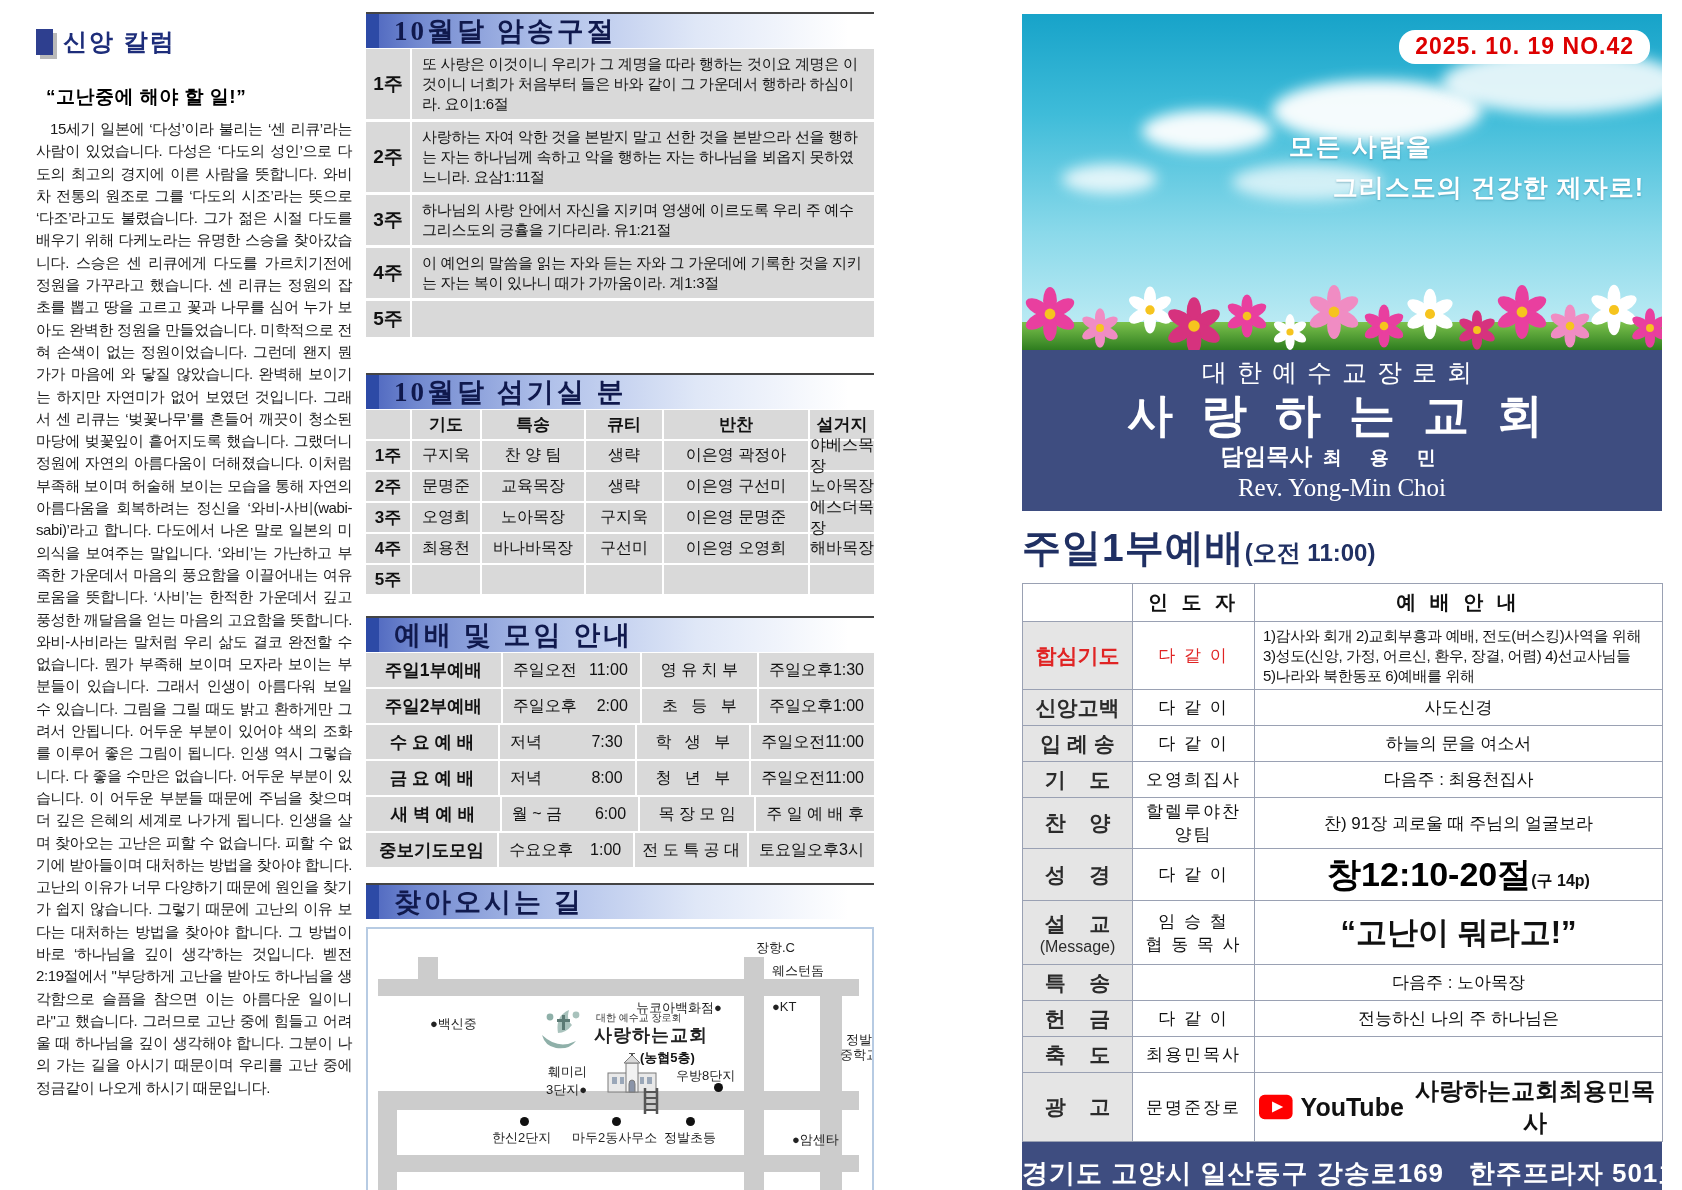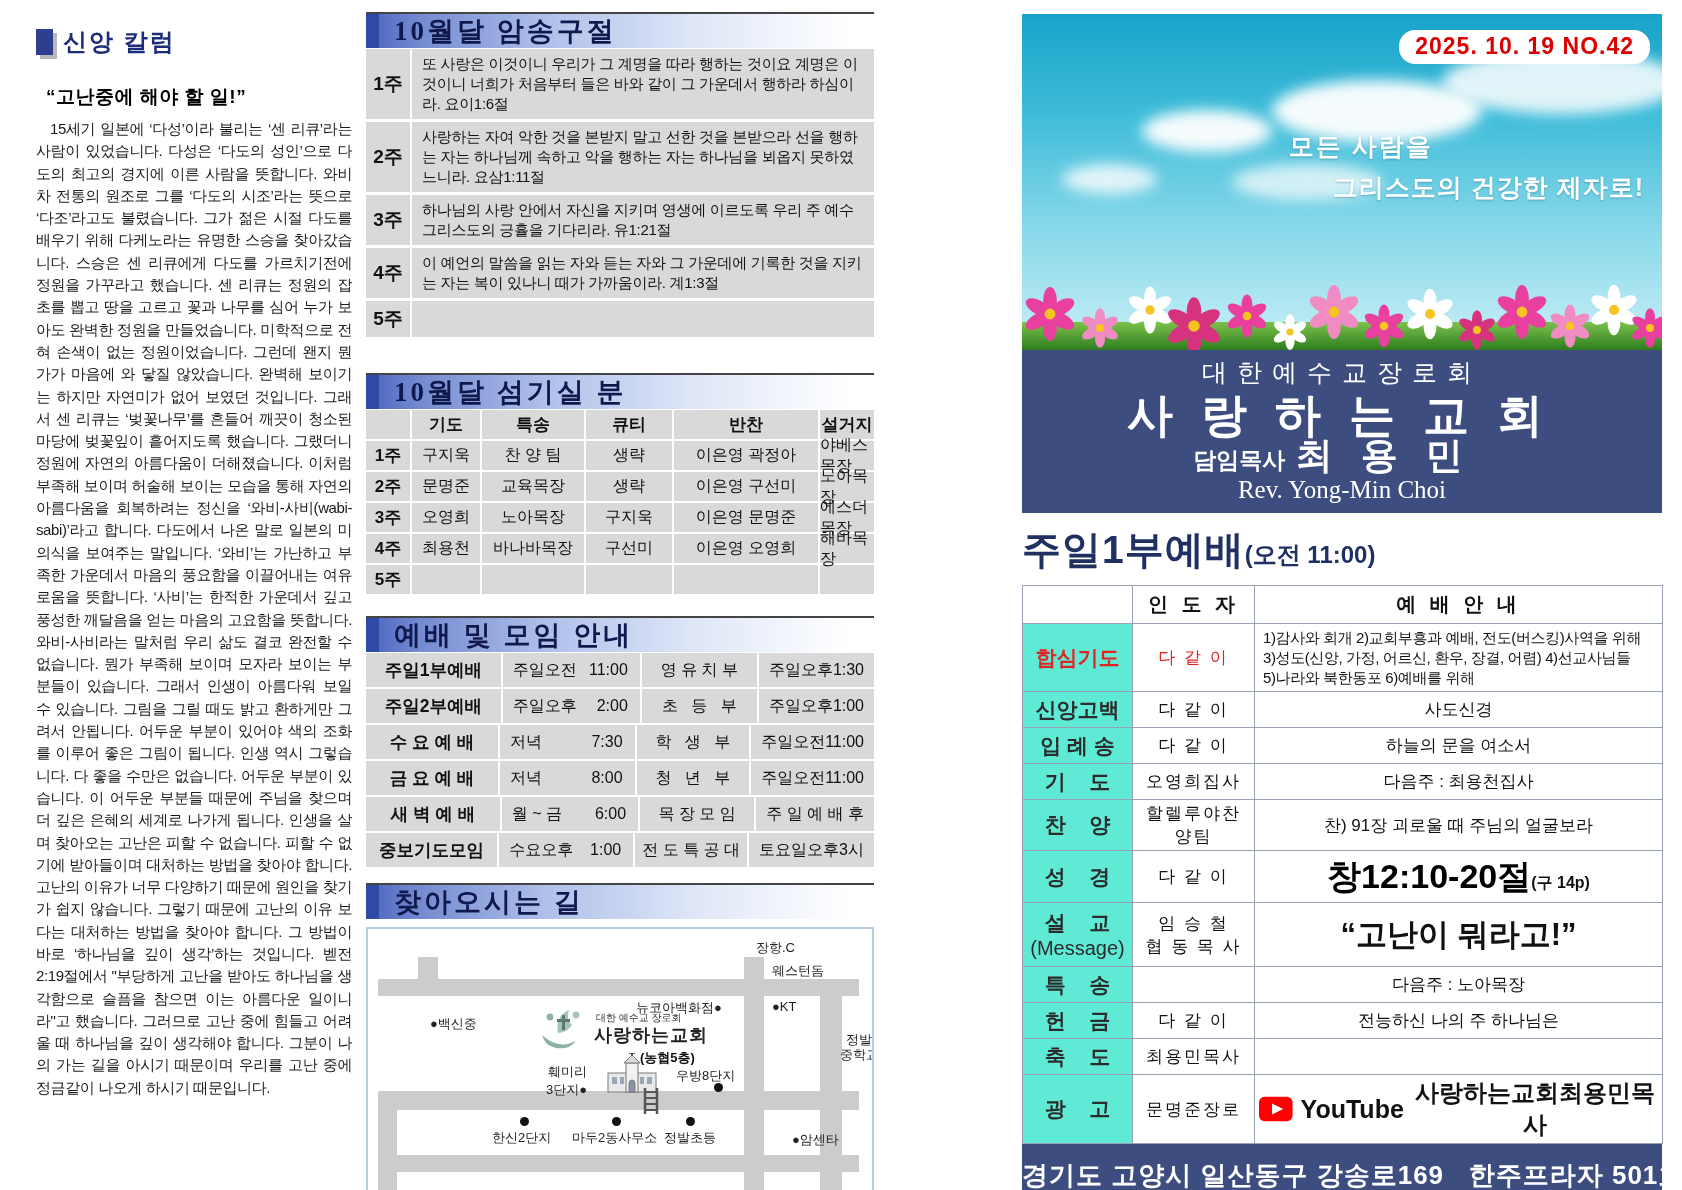--- a/index.html
+++ b/index.html
@@ -28,21 +28,21 @@
   .mv-week { width:46px; min-height:50px; display:flex; align-items:center; justify-content:center;
              font-weight:bold; font-size:19px; border-right:2px solid #fff; }
   .mv-text { flex:1; padding:5px 8px 5px 10px; font-size:15px; line-height:20px; display:flex; align-items:center; letter-spacing:-0.3px;}
   .mv-row.short .mv-week { min-height:36px; }
 
   .sv-table { margin-top:1px; }
   .sv-row { display:flex; background:#d9d9d9; margin-bottom:2px; height:29px; }
   .sv-row div { display:flex; align-items:center; justify-content:center; border-right:2px solid #fff; font-size:16px; }
   .sv-row div:last-child { border-right:none; }
   .sv-c0 { width:46px; font-weight:bold; font-size:17px !important; }
-  .sv-c1 { width:70px; } .sv-c2 { width:104px; } .sv-c3 { width:88px;font-family:Liberation Serif, serif; } .sv-c4 { width:146px; } .sv-c5 { flex:1; }
+  .sv-c1 { width:70px; } .sv-c2 { width:104px; } .sv-c3 { width:78px;font-family:Liberation Serif, serif; } .sv-c4 { width:146px; } .sv-c5 { flex:1; }
   .sv-head div { font-weight:bold; font-size:17px !important; }
 
   .sch-table { margin-top:1px; }
   .sch-row { display:flex; background:#d9d9d9; margin-bottom:2px; height:34px; }
   .sch-row div { display:flex; align-items:center; border-right:2px solid #fff; font-size:16px; }
   .sch-row div:last-child { border-right:none; }
   .sch-c0 { width:138px; justify-content:center; font-weight:bold; font-size:17.5px !important; }
   .sch-c1 { width:140px; justify-content:space-between; padding:0 12px 0 10px; }
   .sch-c2 { width:118px; justify-content:center; }
   .sch-c3 { flex:1; justify-content:space-between; padding:0 10px; }
@@ -65,38 +65,38 @@
     padding:3px 16px 4px; color:#dd0000; font-weight:bold; font-size:23px; letter-spacing:1px; }
   .slogan { position:absolute; top:116px; right:18px; color:#ffffff; font-weight:bold; text-align:left;
     text-shadow:0 1px 2px rgba(0,80,110,.35); }
   .slogan .l1 { font-size:25px; letter-spacing:2px; margin-left:14px; }
   .slogan .l2 { font-size:25px; letter-spacing:1px; margin-top:8px; margin-left:58px; }
 
   .church-block { background:#3e4d80; color:#fff; text-align:center; padding:6px 0 8px; }
   .cb-denom { font-family:"Liberation Serif","DejaVu Serif",serif; font-size:25px; letter-spacing:10px; }
   .cb-name { font-size:46px; font-weight:bold; letter-spacing:28px; line-height:52px; margin-left:14px; }
   .cb-pastor { font-size:23px; font-weight:bold; line-height:30px; }
-  .cb-pastor .nm { font-size:37px; letter-spacing:28px; margin-left:4px; }
+  .cb-pastor .nm { font-size:19px; letter-spacing:28px; margin-left:4px; }
   .cb-rev { font-family:"Liberation Serif","DejaVu Serif",serif; font-size:25px; line-height:30px; }
 
   .service-title { text-align:left; margin:10px 0 8px; color:#203063; font-weight:bold; }
   .service-title .big { font-size:39px; letter-spacing:1px; }
   .service-title .small { font-size:24px; }
 
   table.svc { border-collapse:collapse; width:640px; table-layout:fixed; }
   table.svc td { border:1px solid #9aa1b3; text-align:center; vertical-align:middle; font-size:17px; padding:2px 4px; background:#fff; }
-  table.svc td.lab { background:#5eead4; font-size:21px; font-weight:bold; color:#2b2b2b; }
+  table.svc td.lab { background:#e5e5e5; font-size:21px; font-weight:bold; color:#2b2b2b; }
   table.svc td.hd { font-weight:bold; font-size:20px; background:#fff; letter-spacing:4px; }
   table.svc tr.red td.lab, table.svc tr.red td.ldr { color:#e02424; }
   td.ldr { font-size:17.5px; letter-spacing:2px; }
   .prayer-lines { text-align:left; font-size:15px; line-height:20px; letter-spacing:-0.4px; padding-left:4px; }
   .big-verse { font-size:34px; font-weight:bold; color:#000; letter-spacing:0px; font-family:"Liberation Sans",sans-serif; }
   .small-ref { font-size:16px; font-weight:bold; }
   .big-sermon { font-size:31px; font-weight:bold; }
-  .lab2 { display:block; font-size:20px; font-weight:normal; }
+  .lab2 { display:block; font-size:16px; font-weight:normal; }
   .ldr2 { display:block; }
   .yt-cell { display:flex; align-items:center; justify-content:center; gap:8px; }
   .yt-word { font-size:25px; font-weight:bold; color:#111; font-family:"Liberation Sans",sans-serif; }
   .yt-kor { font-size:24px; font-weight:bold; }
 
   .footer-navy { background:#3e4d80; color:#fff; text-align:center; padding:14px 0 12px; }
   .ft1 { font-size:26px; font-weight:bold; letter-spacing:1px; }
   .ft2 { font-size:24px; font-weight:bold; margin-top:8px; }
   .ft3 { font-size:38px; font-weight:bold; margin-top:6px; letter-spacing:1px; }
 </style>

